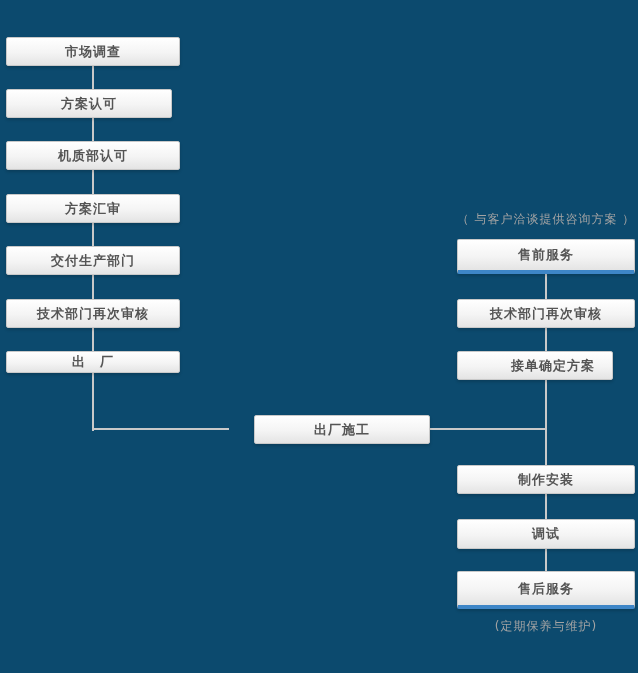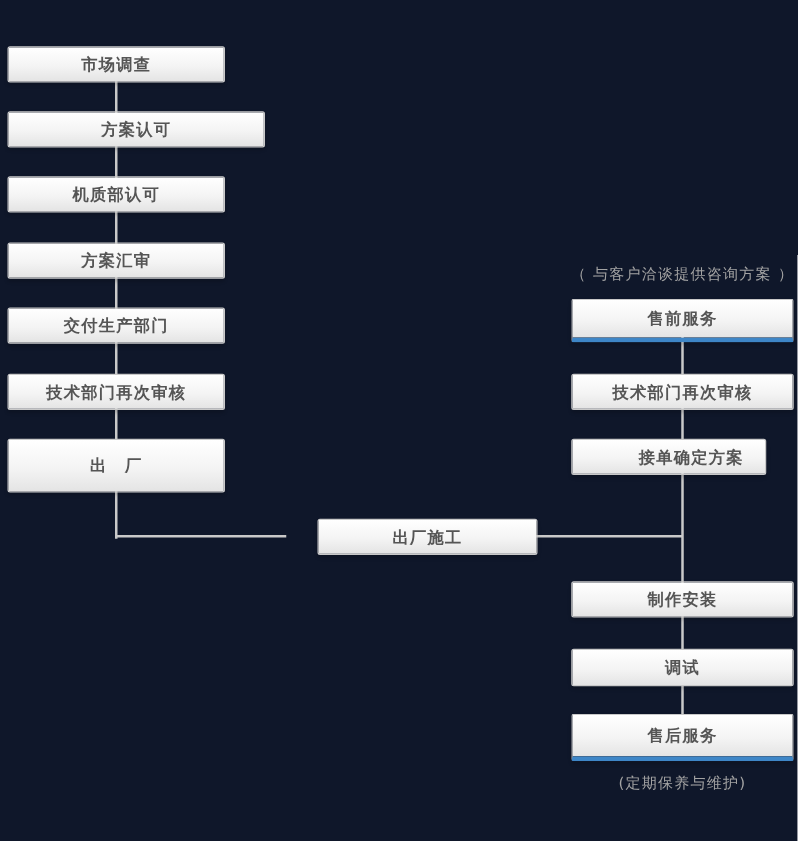--- a/index.html
+++ b/index.html
@@ -1,20 +1,20 @@
 <!DOCTYPE html>
 <html><head>
 <meta charset="utf-8">
 <style>
   * { margin:0; padding:0; box-sizing:border-box; }
   html,body { background:#ffffff; }
   .canvas {
     position:relative;
     width:638px; height:673px;
-    background:#0f172a;
+    background:#0c4a6e;
     font-family:"DejaVu Sans","Liberation Sans",sans-serif;
     overflow:hidden;
   }
   .node {
     position:absolute;
     display:flex; align-items:center; justify-content:center;
     background:linear-gradient(to bottom, #ffffff 0%, #f4f4f4 55%, #e4e4e4 100%);
     border:1px solid #c9c9c9;
     border-radius:2px;
     box-shadow:0 2px 3px rgba(0,0,0,0.16);
@@ -41,26 +41,26 @@
 <body>
 
 <div class="canvas">
 
   <div class="line" style="left:92px; top:50px;  width:2px;   height:381px;"></div>
   <div class="line" style="left:93px; top:428px; width:136px; height:2px;"></div>
   <div class="line" style="left:403px;top:428px; width:143px; height:2px;"></div>
   <div class="line" style="left:545px;top:252px; width:2px;   height:330px;"></div>
 
   <div class="node" style="left:6px; top:37px;  width:174px; height:29px;">市场调查</div>
-  <div class="node" style="left:6px; top:89px;  width:206px; height:29px;">方案认可</div>
+  <div class="node" style="left:6px; top:89px;  width:166px; height:29px;">方案认可</div>
   <div class="node" style="left:6px; top:194px; width:174px; height:29px;">方案汇审</div>
   <div class="node" style="left:6px; top:141px; width:174px; height:29px;">机质部认可</div>
   <div class="node" style="left:6px; top:246px; width:174px; height:29px;">交付生产部门</div>
   <div class="node" style="left:6px; top:299px; width:174px; height:29px;">技术部门再次审核</div>
-  <div class="node" style="left:6px; top:351px; width:174px; height:43px;">出　厂</div>
+  <div class="node" style="left:6px; top:351px; width:174px; height:22px;">出　厂</div>
 
   <div class="node" style="left:228px; top:415px; width:176px; height:29px;margin-left:26px;">出厂施工</div>
 
   <div class="note" style="left:446px; top:211px; width:200px;">（ 与客户洽谈提供咨询方案 ）</div>
 
   <div class="node blue" style="left:457px; top:239px; width:178px; height:35px;">售前服务</div>
   <div class="node" style="left:457px; top:299px; width:178px; height:29px;">技术部门再次审核</div>
   <div class="node" style="left:457px; top:351px; width:156px; height:29px;padding-left:36px;">接单确定方案</div>
   <div class="node" style="left:457px; top:465px; width:178px; height:29px;">制作安装</div>
   <div class="node blue" style="left:457px; top:571px; width:178px; height:38px;">售后服务</div>

